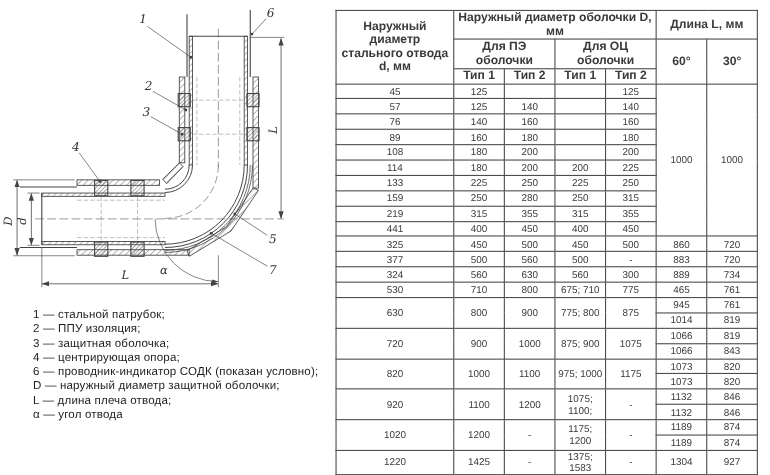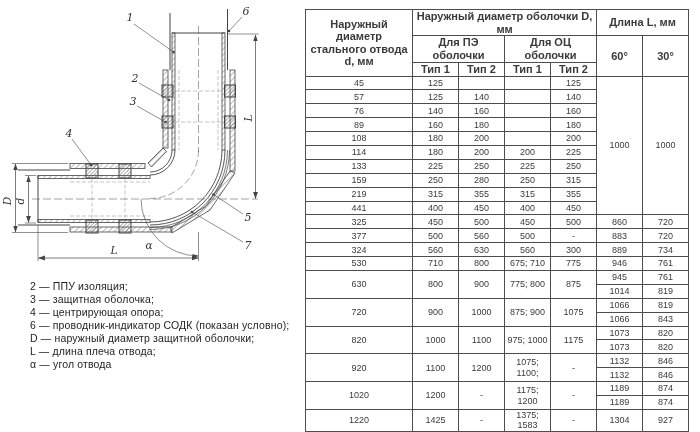--- a/index.html
+++ b/index.html
@@ -157,20 +157,21 @@
       </g>
       <g>
         <line x1="243" y1="242" x2="192" y2="212" stroke-width="0.6"></line>
           <circle cx="192" cy="212" r="1.3" fill="#444" stroke="none"></circle>
         <text x="248" y="249" text-anchor="middle" fill="#333" stroke="none">7</text>
       </g>
     </g>
   </svg>
 
   <div class="legend">
+      <div>1 — стальной патрубок;</div>
       <div>2 — ППУ изоляция;</div>
       <div>3 — защитная оболочка;</div>
       <div>4 — центрирующая опора;</div>
       <div>6 — проводник-индикатор СОДК (показан условно);</div>
       <div>D — наружный диаметр защитной оболочки;</div>
       <div>L — длина плеча отвода;</div>
       <div>α — угол отвода</div>
     </div>
 
   <div class="table-wrap">
@@ -302,21 +303,21 @@
             <td>300</td>
             <td>889</td>
             <td>734</td>
           </tr>
           <tr>
             <td>530</td>
             <td>710</td>
             <td>800</td>
             <td>675; 710</td>
             <td>775</td>
-            <td>946</td>
+            <td>465</td>
             <td>761</td>
           </tr>
           <tr>
             <td rowspan="2">630</td>
             <td rowspan="2">800</td>
             <td rowspan="2">900</td>
             <td rowspan="2">775; 800</td>
             <td rowspan="2">875</td>
             <td>945</td>
             <td>761</td>

